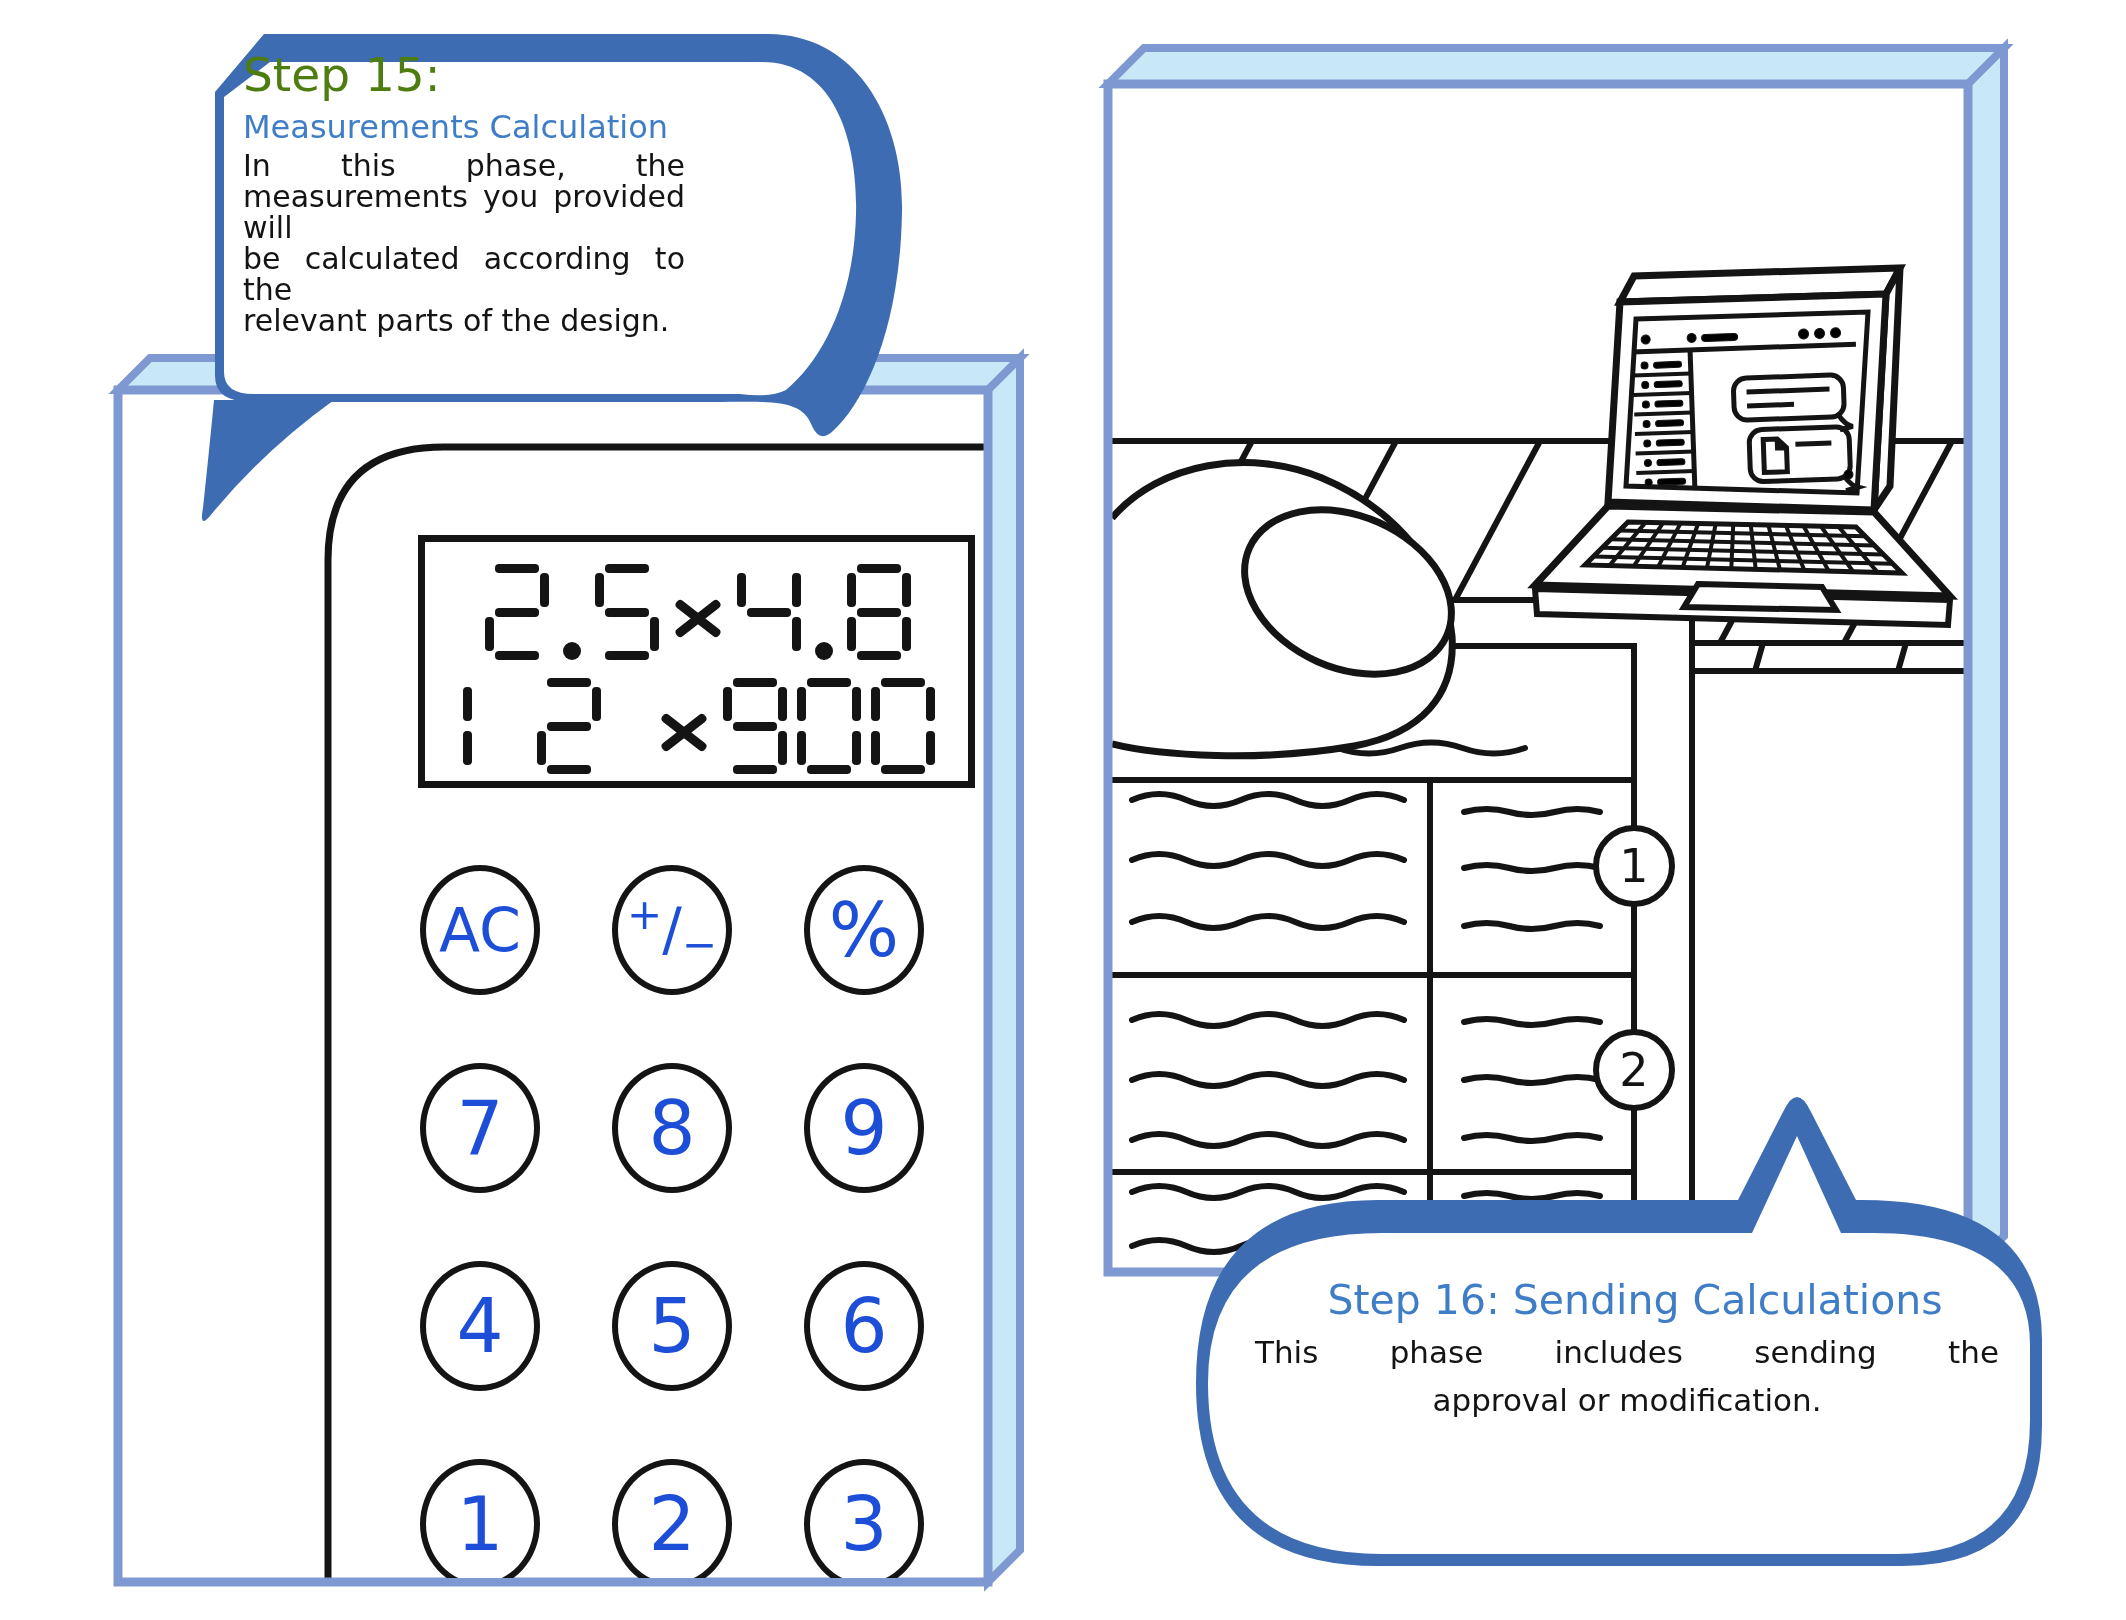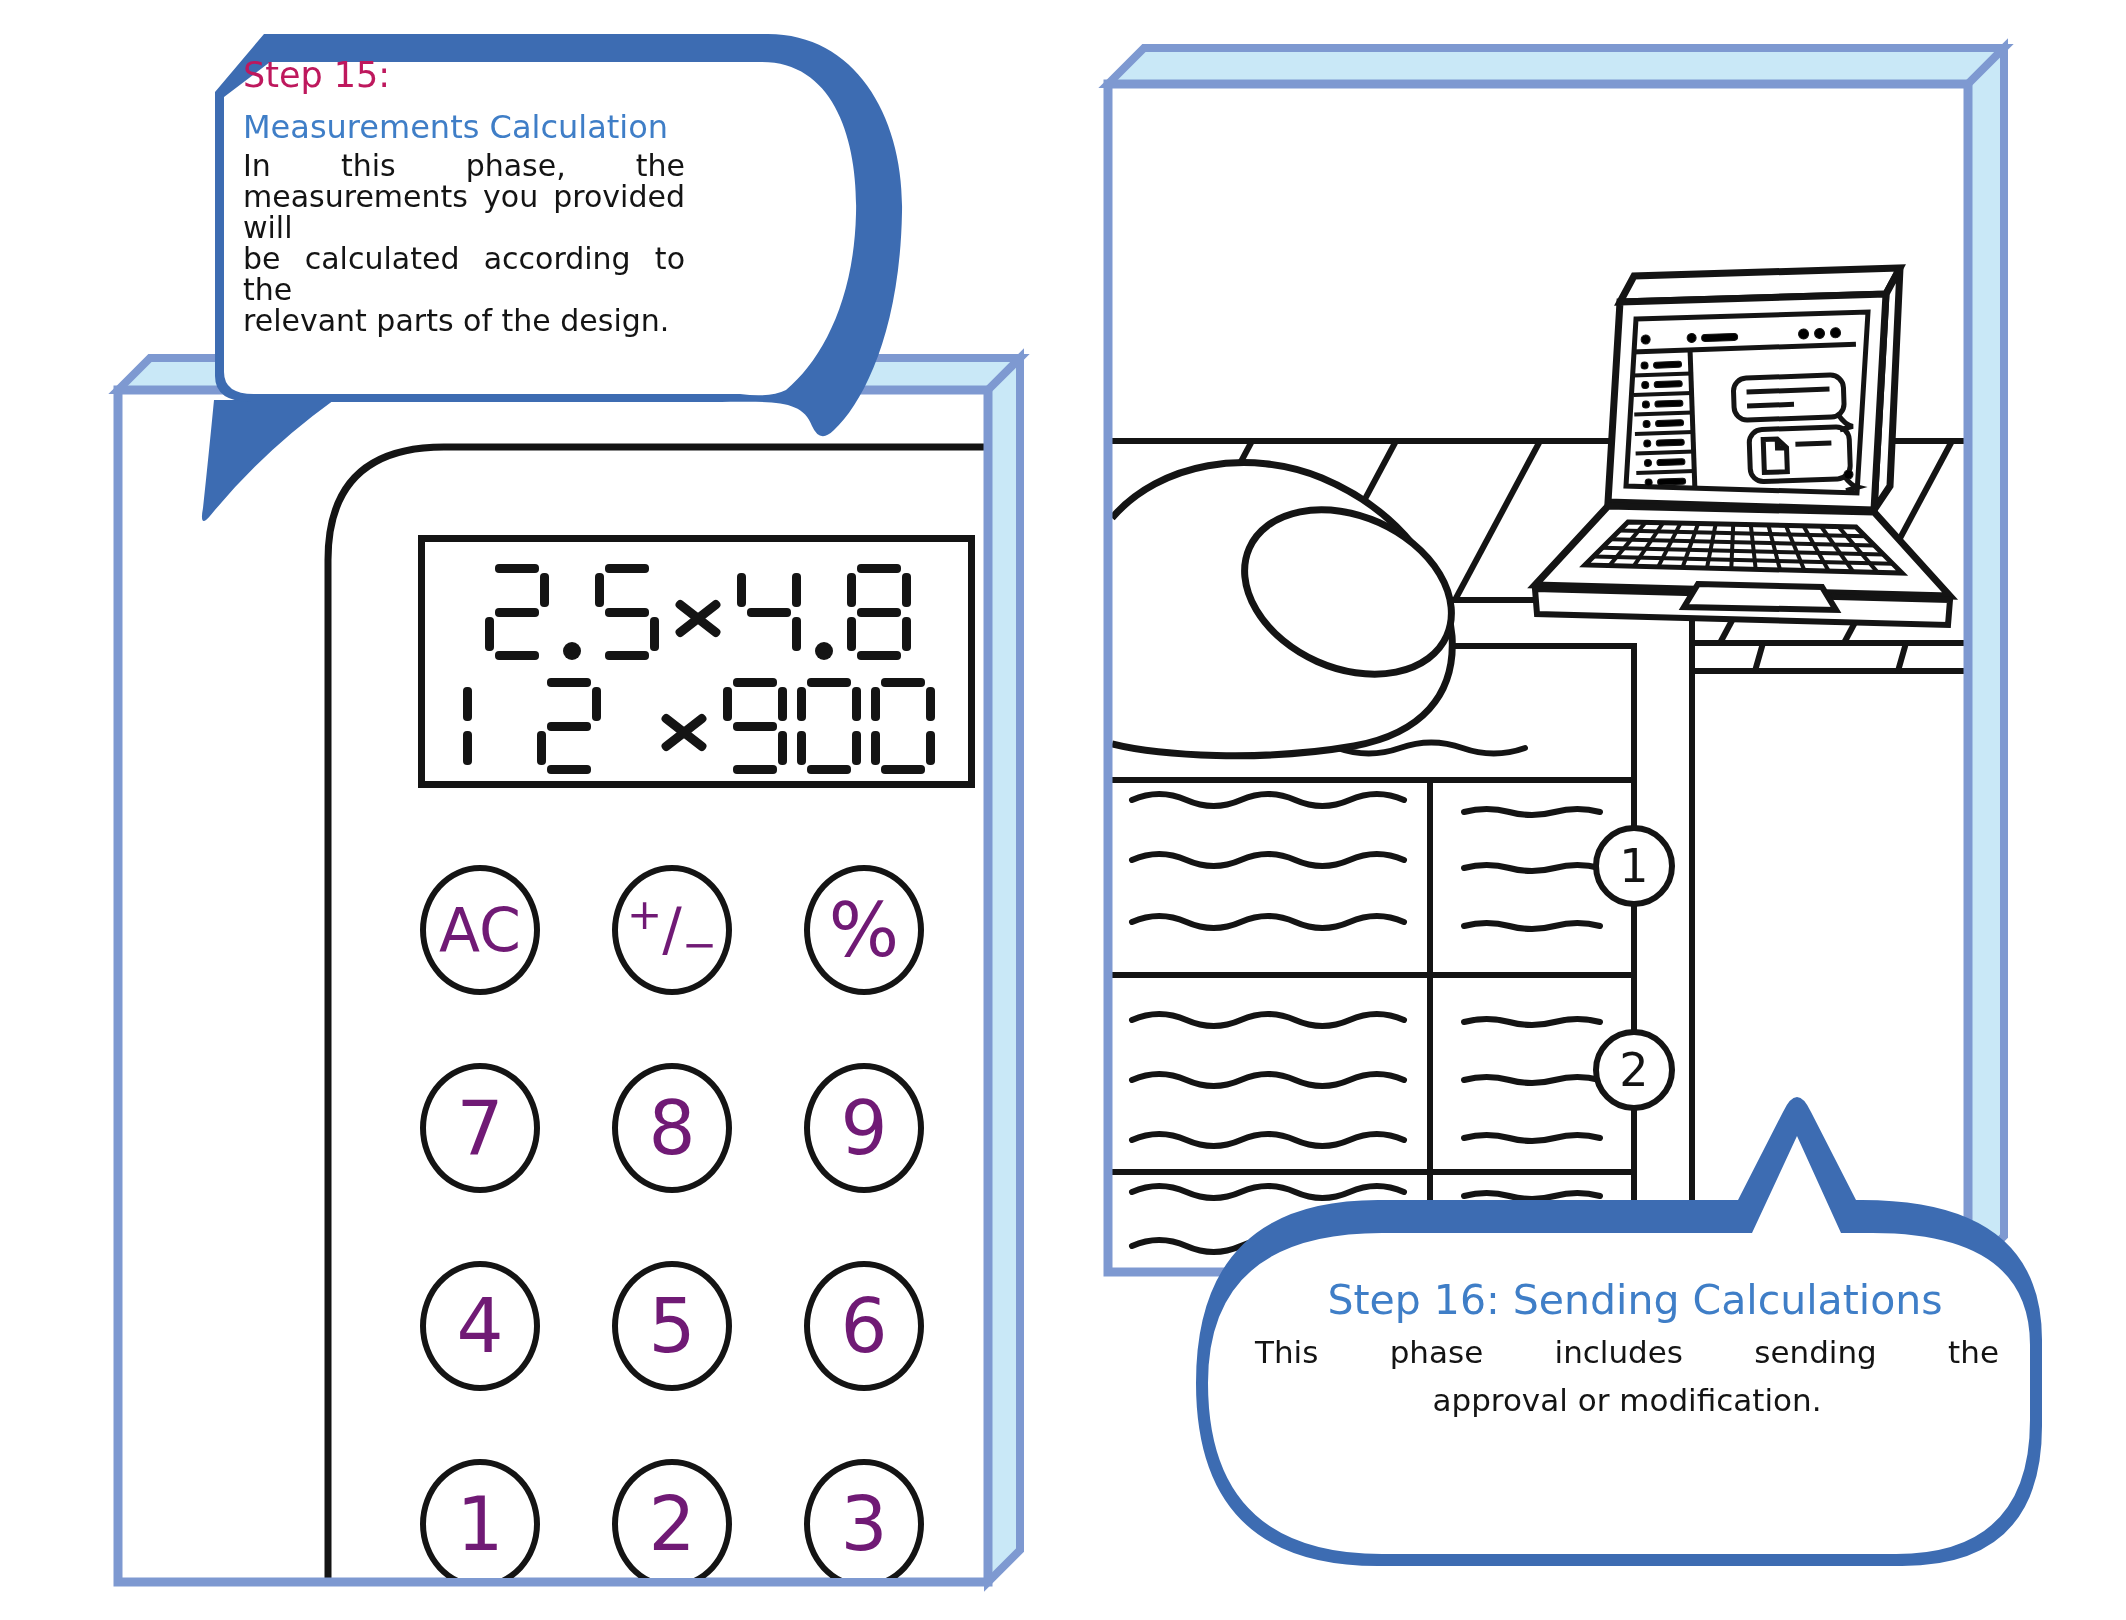--- a/index.html
+++ b/index.html
@@ -2,21 +2,21 @@
 <html><head>
 <meta charset="utf-8">
 <style>
   html,body{margin:0;padding:0;background:#fff;}
   .canvas{position:relative;width:2126px;height:1620px;background:#fff;overflow:hidden;
           font-family:"DejaVu Sans",sans-serif;color:#141414;}
   .canvas svg.art{position:absolute;left:0;top:0;}
 
   
   .b15{position:absolute;left:243px;top:46px;width:470px;}
-  .b15 .t1{font-size:35px;line-height:58px;color:#be185d;}
+  .b15 .t1{font-size:47px;line-height:58px;color:#4d7c0f;}
   .b15 .t2{font-size:32px;line-height:46px;color:#3F7EC7;}
   .b15 .bl{font-size:30px;line-height:31px;width:442px;text-align:justify;text-align-last:justify;}
   .b15 .bl.last{text-align-last:left;}
 
   .b16{position:absolute;left:1255px;top:1272px;width:760px;}
   .b16 .t1{font-size:41px;line-height:56px;color:#3F7EC7;text-align:center;}
   .b16 .bl{font-size:31px;line-height:48px;width:744px;text-align:justify;text-align-last:justify;}
   .b16 .bl.last{text-align-last:center;}
 
   
@@ -25,21 +25,21 @@
   .seg-line{position:absolute;left:0;top:0;width:100%;height:96px;}
   .seg-cell{position:absolute;width:64px;height:96px;}
   .sg{position:absolute;background:#141414;border-radius:4px;}
   .sdot{position:absolute;width:18px;height:18px;border-radius:50%;background:#141414;left:4px;top:78px;}
   .xb{position:absolute;left:2px;top:50px;width:54px;height:9px;background:#141414;border-radius:4px;}
 
   
   .keypad{position:absolute;left:122px;top:394px;width:862px;height:1184px;overflow:hidden;}
   .key{position:absolute;width:120px;height:130px;border:6px solid #141414;border-radius:50%;
        background:#fff;display:flex;align-items:center;justify-content:center;
-       font-size:74px;color:#701a75;box-sizing:border-box;}
+       font-size:74px;color:#1d4ed8;box-sizing:border-box;}
   .key.wide{font-size:60px;}
   .key .s-up{font-size:42px;transform:translateY(-16px);}
   .key .s-sl{font-size:58px;}
   .key .s-dn{font-size:42px;transform:translateY(14px);}
 </style>
 </head>
 <body>
 
 <div class="canvas">
 

